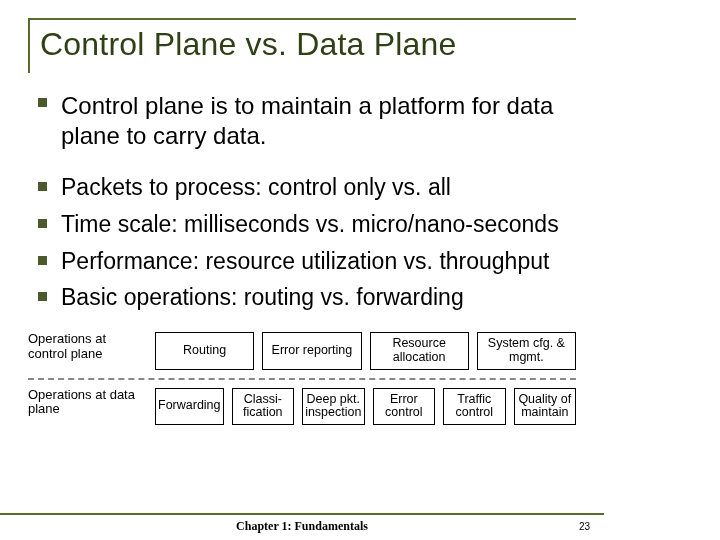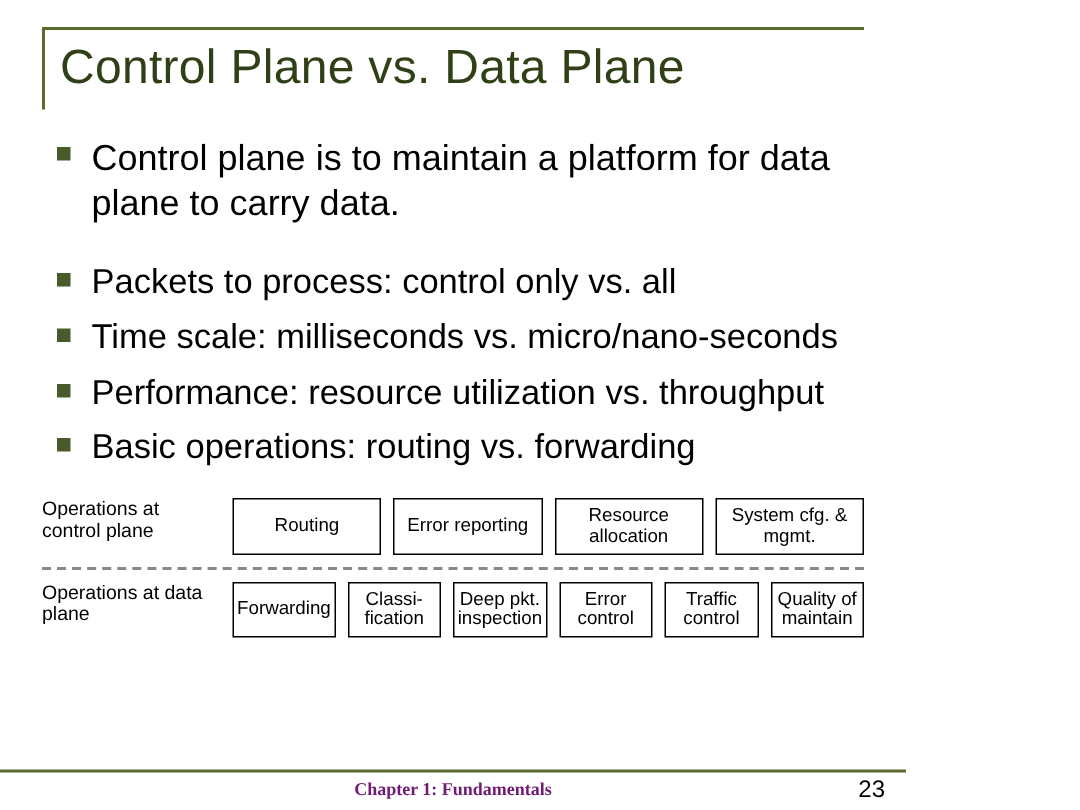--- a/index.html
+++ b/index.html
@@ -17,22 +17,22 @@
   .bullet.big .txt { font-size: 23px; }
   .ops { margin-top: 20px; }
   .ops-row { display: flex; align-items: flex-start; gap: 0; }
   .ops-label { width: 112px; font-size: 13px; color: #000; line-height: 1.15; flex-shrink: 0; }
   .ops-boxes { display: flex; flex: 1; gap: 8px; padding-left: 15px; }
   .ops-box { border: 1px solid #000; font-size: 12.5px; text-align: center; padding: 4px 2px; line-height: 1.1; display: flex; align-items: center; justify-content: center; }
   .row1 .ops-box { flex: 1; min-height: 28px; }
   .row2 .ops-box { flex: 1; min-height: 32px; }
   .divider { border: none; border-top: 2px dashed #888; margin: 8px 0 8px 0; width: 100%; }
   .footer { position: absolute; bottom: 6px; left: 0; right: 0; border-top: 2px solid #5a6b2e; padding: 4px 14px 0 14px; display: flex; justify-content: space-between; align-items: center; }
-  .footer .chap { font-family: "Times New Roman", Times, serif; font-size: 12px; font-weight: 700; color: #701a75; margin: 0 auto; }
-  .footer .pg { font-size: 16px; color: #000; position: absolute; right: 14px; }
+  .footer .chap { font-family: "Times New Roman", Times, serif; font-size: 12px; font-weight: 700; color: #000000; margin: 0 auto; }
+  .footer .pg { font-size: 10px; color: #000; position: absolute; right: 14px; }
 </style>
 </head>
 <body>
 
 <div class="slide">
   <div class="title-wrap">
     <div class="title">Control Plane vs. Data Plane</div>
   </div>
 
   <div class="bullets">

